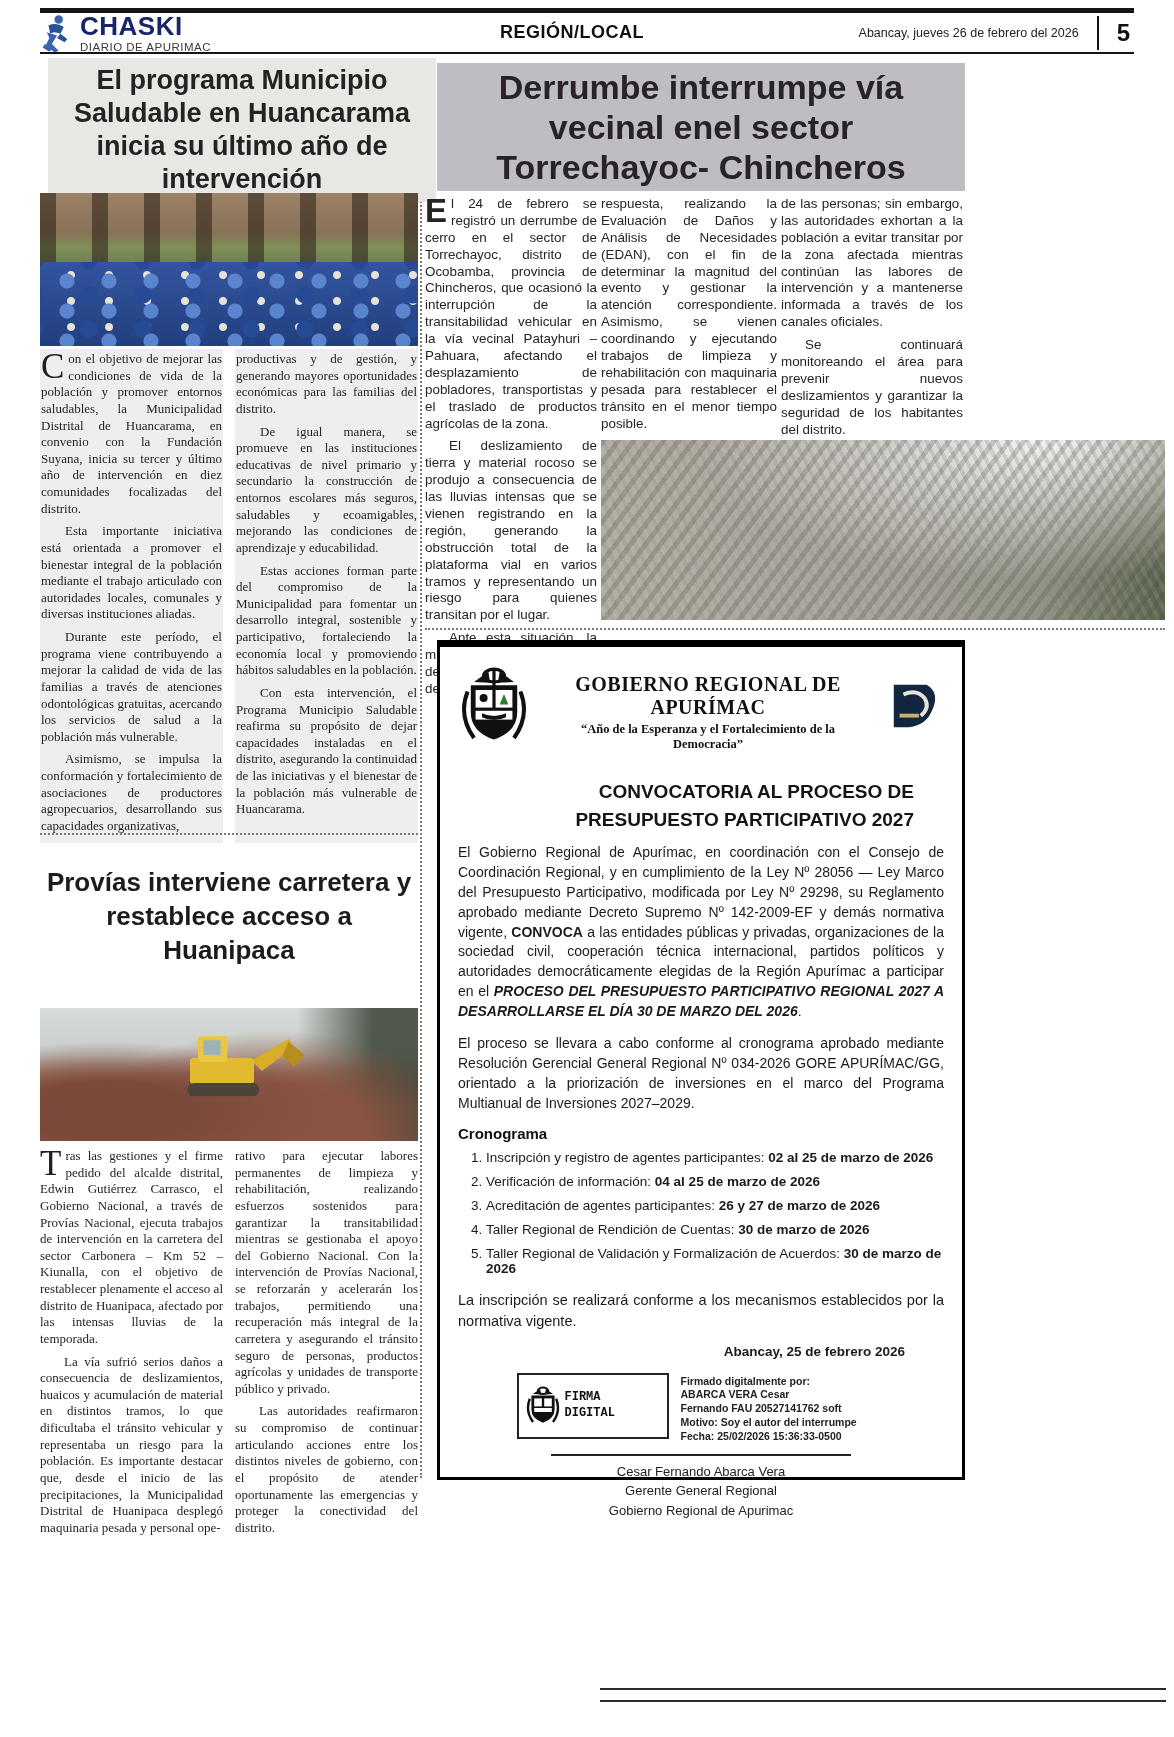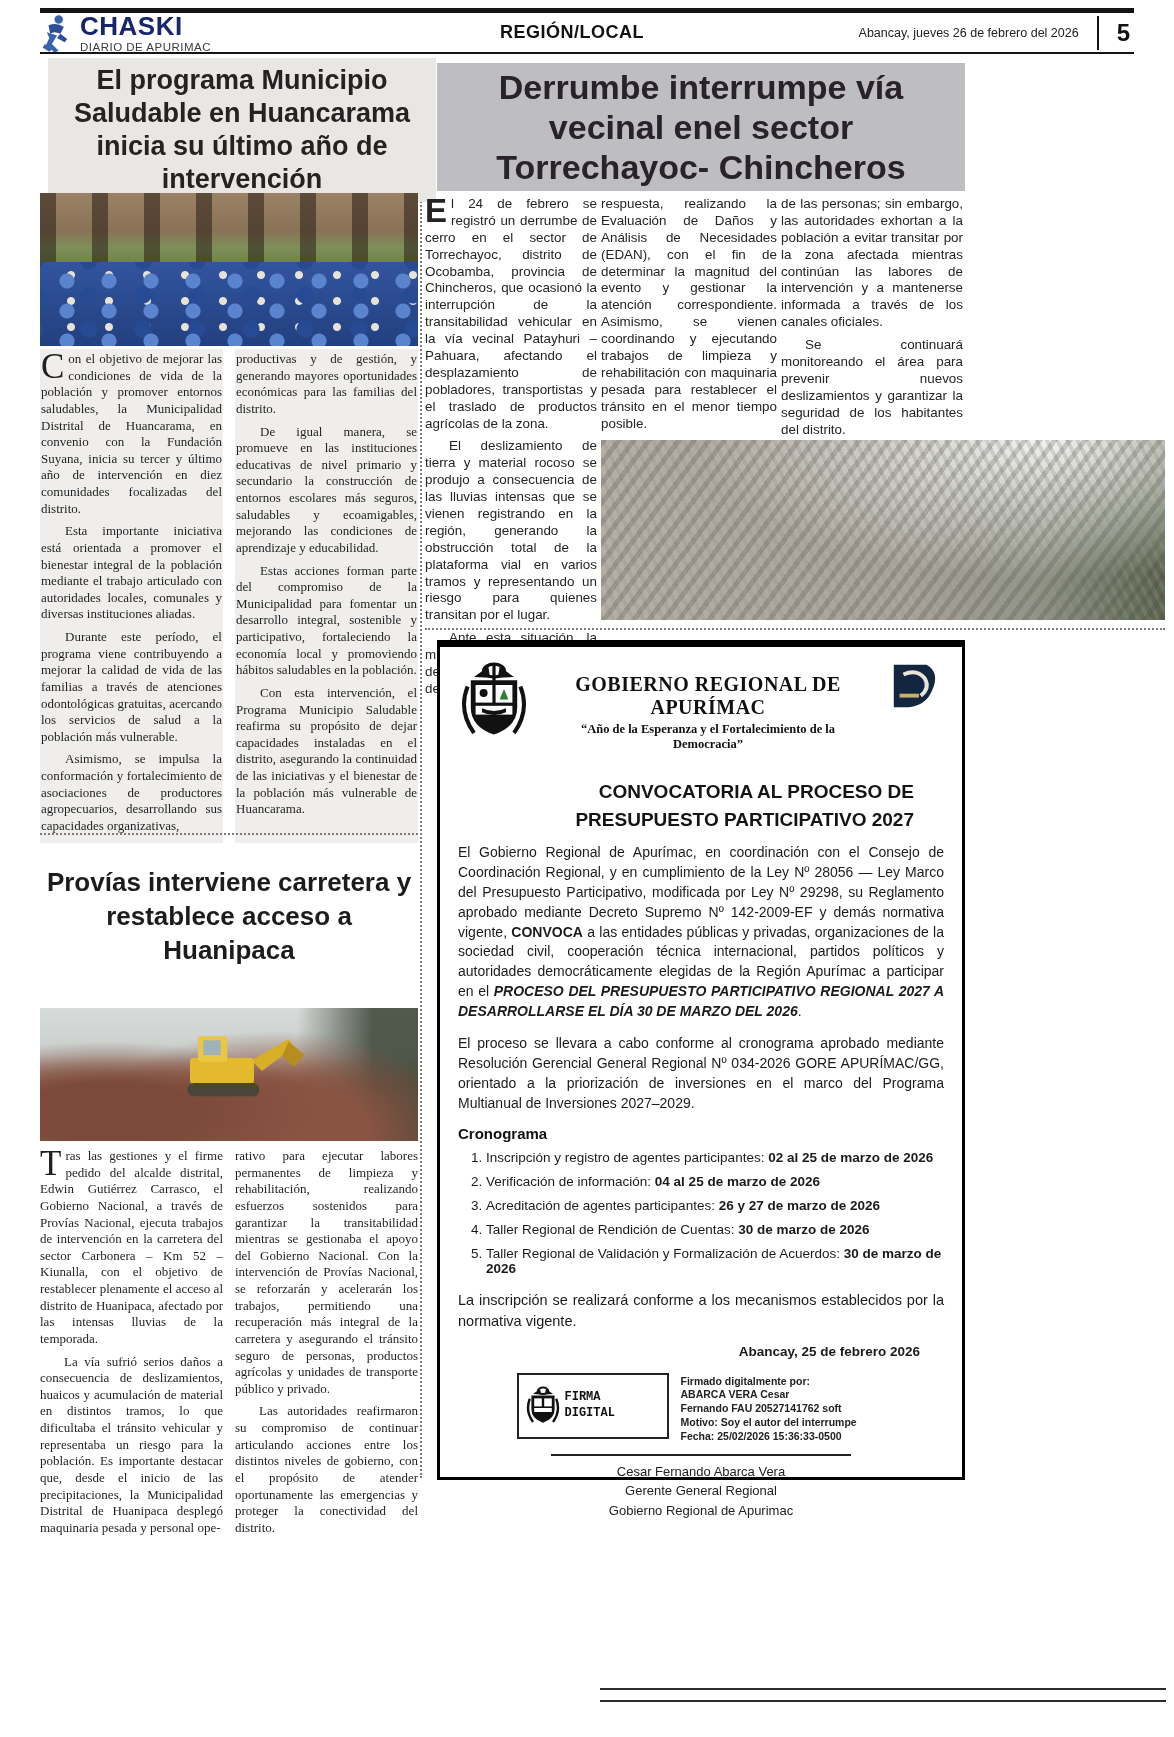--- a/index.html
+++ b/index.html
@@ -69,34 +69,34 @@
   .dc4{left:985px;width:180px;}
   .slide-photo{left:601px;top:440px;width:564px;height:180px;
      background:
        repeating-linear-gradient(127deg, rgba(70,66,60,.22) 0 5px, rgba(0,0,0,0) 5px 12px),
        repeating-linear-gradient(63deg, rgba(150,146,138,.3) 0 4px, rgba(0,0,0,0) 4px 9px),
        radial-gradient(ellipse at 78% 0%, #f2f3f1 0%, rgba(242,243,241,0) 55%),
        linear-gradient(90deg,#b5afa6 0%,#a9a49c 55%,#8f9486 78%,#59644c 100%);}
   
   .annc{position:absolute;left:437px;top:640px;width:528px;height:840px;box-sizing:border-box;
         border:3px solid #000;border-top:7px solid #000;padding:12px 18px 10px 18px;background:#fff;}
-  .annc-head{display:flex;align-items:flex-start;gap:20px;}
+  .annc-head{display:flex;align-items:center;gap:20px;}
   .annc-head .mid{flex:1;text-align:center;padding-top:14px;}
   .org{font-family:"Liberation Serif",serif;font-size:20px;font-weight:bold;letter-spacing:.5px;color:#111;}
   .slogan{font-family:"Liberation Serif",serif;font-size:12.5px;font-weight:bold;color:#111;margin-top:3px;}
   .convtitle{font-size:19px;font-weight:bold;text-align:right;line-height:1.45;margin:26px 30px 10px 30px;color:#151515;}
   .annc p{font-size:14px;line-height:1.42;text-align:justify;margin:0 0 12px 0;color:#1b1b1b;}
   .annc .b{font-weight:bold;}
   .annc .bi{font-weight:bold;font-style:italic;}
   .cronlbl{font-size:15px;font-weight:bold;margin:4px 0 8px 0;color:#111;}
   .cronlist{margin:0 0 14px 0;padding-left:28px;font-size:13.5px;color:#1b1b1b;}
   .cronlist li{margin-bottom:9px;}
   .cronlist b{font-weight:bold;}
   .closing{font-size:14.5px !important;}
-  .placedate{text-align:right;font-size:13.5px;font-weight:bold;margin:4px 24px 14px 0;color:#1b1b1b;}
+  .placedate{text-align:right;font-size:13.5px;font-weight:bold;margin:4px 39px 14px 0;color:#1b1b1b;}
   .sigrow{display:flex;justify-content:center;gap:12px;align-items:flex-start;}
   .stamp{border:2px solid #222;width:152px;height:66px;display:flex;align-items:center;gap:4px;padding:2px 6px;box-sizing:border-box;}
   .stamptxt{font-family:"Liberation Mono",monospace;font-weight:bold;font-size:12px;line-height:1.3;color:#111;}
   .siginfo{width:205px;font-size:10.5px;font-weight:bold;line-height:1.32;color:#222;padding-top:2px;}
   .sigrule{width:300px;height:2px;background:#222;margin:10px auto 6px auto;}
   .signer{text-align:center;font-size:13px;line-height:1.5;color:#222;}
   
   .bline{position:absolute;left:600px;width:566px;height:2px;background:#2c2c2c;}
 </style>
 </head>

